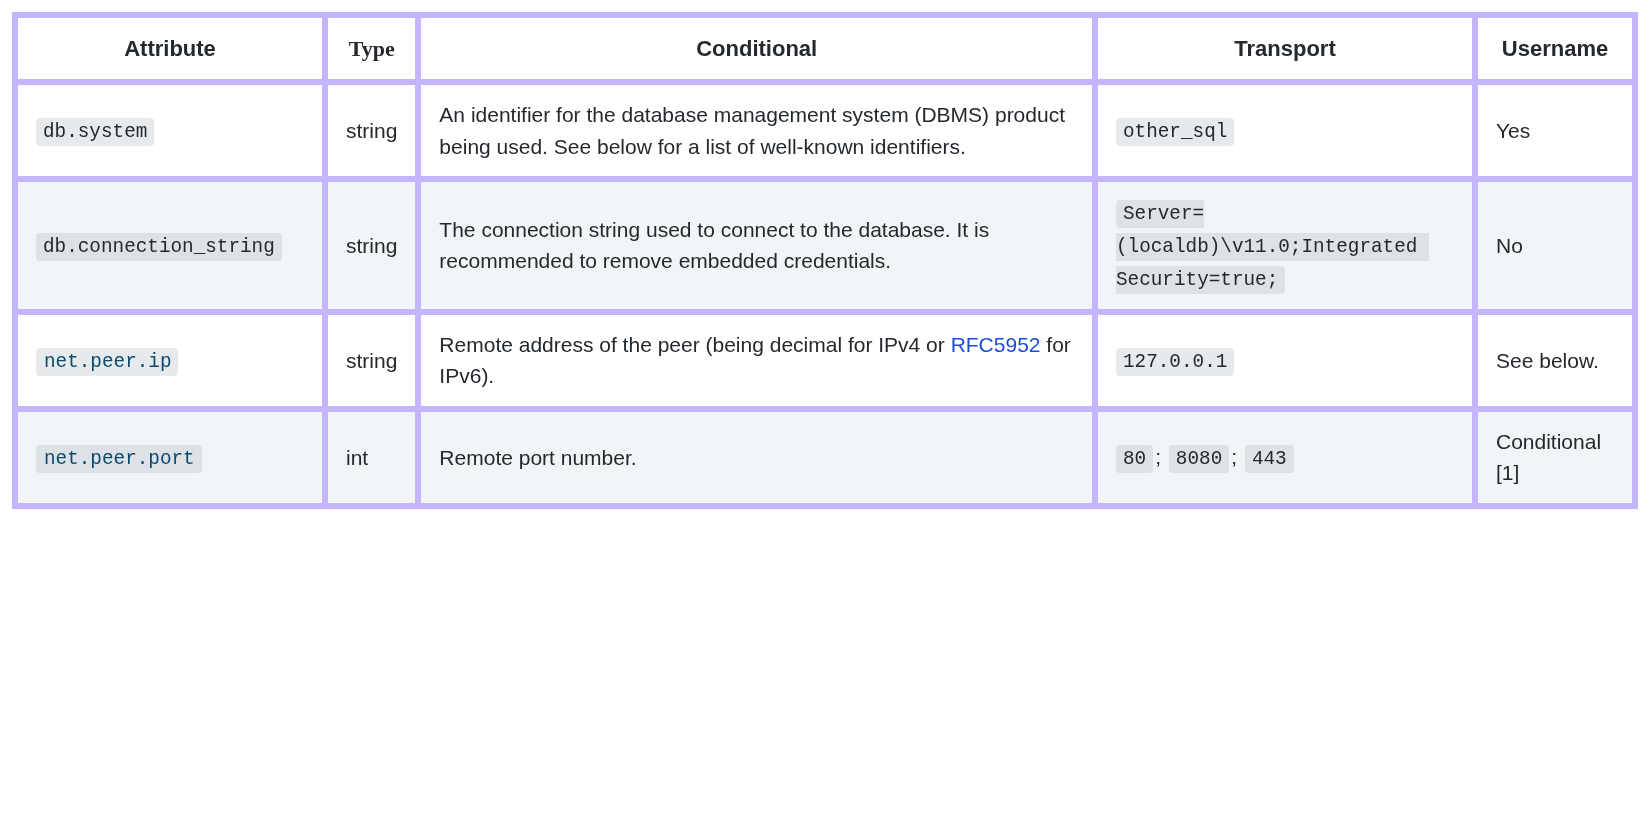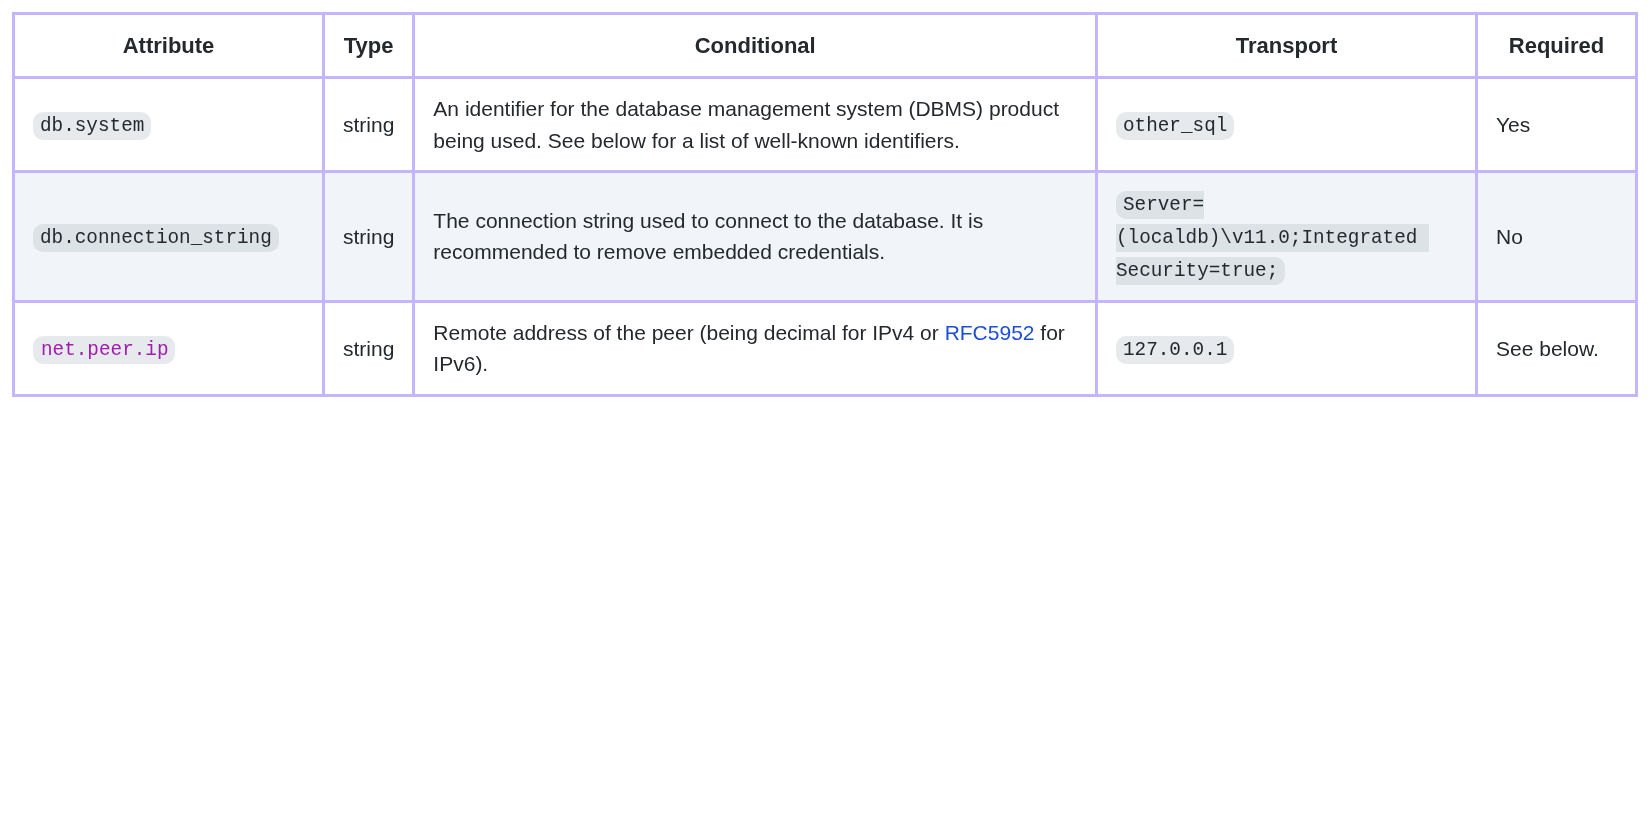--- a/index.html
+++ b/index.html
@@ -10,63 +10,63 @@
     margin: 0;
     padding: 12px;
     background: #fff;
   }
   table {
     border-collapse: collapse;
     width: 100%;
     table-layout: auto;
   }
   th, td {
-    border: 3px solid #c4b5fd;
+    border: 6px solid #c4b5fd;
     padding: 14px 18px;
     text-align: left;
     vertical-align: middle;
     line-height: 1.5;
   }
   th {
     font-weight: 600;
     text-align: center;
     background: #fff;
     font-size: 22px;
   }
   tbody tr:nth-child(odd) { background: #ffffff; }
   tbody tr:nth-child(even) { background: #f1f4f8; }
   code {
     font-family: ui-monospace, SFMono-Regular, "SF Mono", Menlo, Consolas, "Liberation Mono", monospace;
     font-size: 0.92em;
     background: rgba(175,184,193,0.3);
-    border-radius: 10px;
+    border-radius: 4px;
     padding: 3px 7px;
     white-space: pre-wrap;
     word-break: break-word;
   }
   a.codelink { text-decoration: none; }
-  a.codelink code { color: #a21caf; padding-left: 8px; }
+  a.codelink code { color: #0c4a6e; padding-left: 8px; }
   a.inline { color: #1d4ed8; text-decoration: none; }
   .col-attr { width: 310px; }
-  .col-type { width: 85px; }
+  .col-type { width: 85px; font-family: Liberation Serif, serif; }
   .col-ex   { width: 380px; }
   .col-req  { width: 160px; }
   .sep { padding: 0 2px; }
 </style>
 </head>
 <body>
 
 <table>
   <thead>
     <tr>
       <th class="col-attr">Attribute</th>
       <th class="col-type">Type</th>
       <th>Conditional</th>
       <th class="col-ex">Transport</th>
-      <th class="col-req">Required</th>
+      <th class="col-req">Username</th>
     </tr>
   </thead>
   <tbody id="tbody">
       <tr>
         <td><code>db.system</code></td>
         <td>string</td>
         <td><span>An identifier for the database management system (DBMS) product being used. See below for a list of well-known identifiers.</span></td>
         <td><code>other_sql</code></td>
         <td>Yes</td>
       </tr>
@@ -77,14 +77,21 @@
         <td><code>Server=(localdb)\v11.0;Integrated Security=true;</code></td>
         <td>No</td>
       </tr>
       <tr>
         <td><a class="codelink" href="#"><code>net.peer.ip</code></a></td>
         <td>string</td>
         <td><span>Remote address of the peer (being decimal for IPv4 or </span><a class="inline" href="#">RFC5952</a><span> for IPv6).</span></td>
         <td><code>127.0.0.1</code></td>
         <td>See below.</td>
       </tr>
+      <tr>
+        <td><a class="codelink" href="#"><code>net.peer.port</code></a></td>
+        <td>int</td>
+        <td><span>Remote port number.</span></td>
+        <td><code>80</code><span class="sep">; </span><code>8080</code><span class="sep">; </span><code>443</code></td>
+        <td>Conditional [1]</td>
+      </tr>
     </tbody>
 </table>
 
 </body></html>

